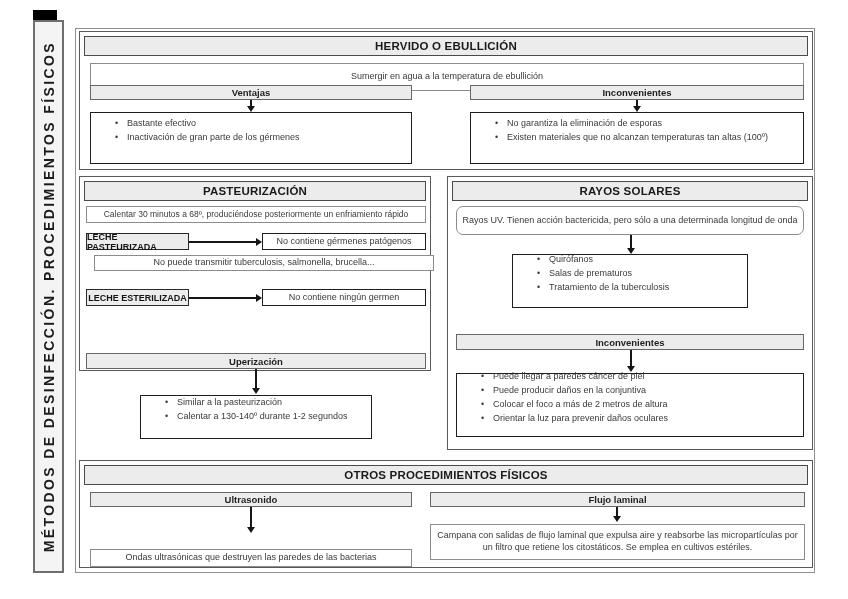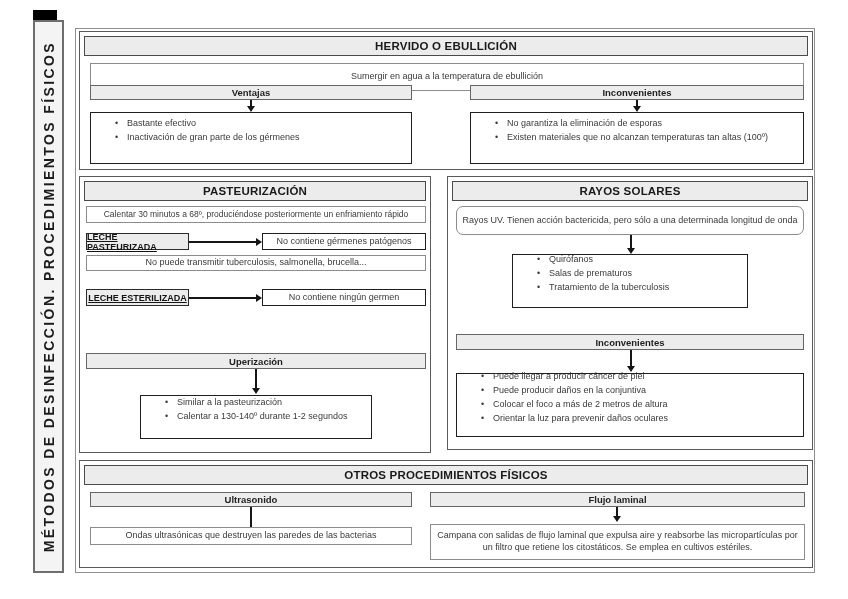--- a/index.html
+++ b/index.html
@@ -10,35 +10,35 @@
 
   .sidebar{position:absolute;left:33px;top:20px;width:31px;height:553px;background:#f4f4f4;
            border:2px solid #6e6e6e;box-sizing:border-box;display:flex;align-items:center;justify-content:center;}
   .sidebar-text{writing-mode:vertical-rl;transform:rotate(180deg);font-weight:bold;
                 font-size:14px;letter-spacing:2.4px;color:#1c1c1c;white-space:nowrap;}
 
   .wrapper{position:absolute;left:75px;top:28px;width:740px;height:545px;
            border:1px solid #8f8f8f;box-sizing:border-box;background:#fff;}
   .section{position:absolute;border:1px solid #5a5a5a;box-sizing:border-box;background:#fff;}
   .sec-hervido{left:3px;top:2px;width:734px;height:139px;}
-  .sec-past{left:3px;top:147px;width:352px;height:277px;}
+  .sec-past{left:3px;top:147px;width:352px;height:195px;}
   .sec-rayos{left:371px;top:147px;width:366px;height:274px;}
   .sec-otros{left:3px;top:431px;width:734px;height:108px;}
 
   .titlebar{position:absolute;background:#ececec;border:1px solid #4a4a4a;box-sizing:border-box;
             display:flex;align-items:center;justify-content:center;font-weight:bold;font-size:11.5px;
             color:#1a1a1a;letter-spacing:.2px;}
   .smallbar{position:absolute;background:#ececec;border:1px solid #666;box-sizing:border-box;
             display:flex;align-items:center;justify-content:center;font-weight:bold;font-size:9.5px;color:#1f1f1f;}
   .notebox{position:absolute;background:#fff;border:1px solid #8c8c8c;box-sizing:border-box;
            display:flex;flex-direction:column;align-items:center;justify-content:center;text-align:center;
            font-size:9px;color:#3a3a3a;line-height:1.3;padding:1px 5px;}
   .strong{border:1.4px solid #1f1f1f;}
   .leche{position:absolute;background:#ececec;border:1.6px solid #2a2a2a;box-sizing:border-box;
-         display:flex;align-items:center;justify-content:center;font-weight:bold;font-size:9px;color:#141414;text-decoration:underline;}
+         display:flex;align-items:center;justify-content:center;font-weight:bold;font-size:9px;color:#141414;}
   .bulletbox{position:absolute;background:#fff;border:1.5px solid #1f1f1f;box-sizing:border-box;
              display:flex;flex-direction:column;justify-content:center;font-size:9px;color:#3a3a3a;padding:3px 6px 17px 0;}
   .bi{position:relative;padding-left:36px;line-height:1.55;}
   .bi::before{content:"\2022";position:absolute;left:24px;top:0;}
 
   .varrow{position:absolute;width:14px;display:flex;flex-direction:column;align-items:center;}
   .varrow .line{width:1.4px;background:#161616;flex:1;}
   .varrow .head{width:0;height:0;border-left:4px solid transparent;border-right:4px solid transparent;border-top:6px solid #161616;}
   .harrow{position:absolute;height:14px;display:flex;align-items:center;}
   .harrow .line{height:1.4px;background:#161616;flex:1;}
@@ -90,21 +90,21 @@
       <div class="titlebar" style="left:4px;top:4px;width:342px;height:20px;">PASTEURIZACIÓN</div>
       <div class="notebox nowrap fs85" style="left:6px;top:29px;width:340px;height:17px;">Calentar 30 minutos a 68º, produciéndose posteriormente un enfriamiento rápido</div>
 
       <div class="leche" style="left:6px;top:56px;width:103px;height:17px;">LECHE PASTEURIZADA</div>
       <div class="harrow" style="left:109px;top:58px;width:73px;">
           <div class="line"></div>
           <div class="head"></div>
         </div>
       <div class="notebox strong nowrap" style="left:182px;top:56px;width:164px;height:17px;">No contiene gérmenes patógenos</div>
 
-      <div class="notebox nowrap" style="left:6px;top:78px;width:340px;height:16px;">No puede transmitir tuberculosis, salmonella, brucella...</div>
+      <div class="notebox nowrap" style="left:14px;top:78px;width:340px;height:16px;">No puede transmitir tuberculosis, salmonella, brucella...</div>
 
       <div class="leche" style="left:6px;top:112px;width:103px;height:17px;">LECHE ESTERILIZADA</div>
       <div class="harrow" style="left:109px;top:114px;width:73px;">
           <div class="line"></div>
           <div class="head"></div>
         </div>
       <div class="notebox strong nowrap" style="left:182px;top:112px;width:164px;height:17px;">No contiene ningún germen</div>
 
 
       <div class="smallbar" style="left:6px;top:176px;width:340px;height:16px;">Uperización</div>
@@ -133,21 +133,21 @@
         <div class="bi">Tratamiento de la tuberculosis</div>
       </div>
 
       <div class="smallbar" style="left:8px;top:157px;width:348px;height:16px;">Inconvenientes</div>
       <div class="varrow" style="left:176px;top:173px;height:22px;">
           <div class="line"></div>
           <div class="head"></div>
         </div>
 
       <div class="bulletbox" style="left:8px;top:196px;width:348px;height:64px;">
-        <div class="bi">Puede llegar a producir cáncer de piel</div>
+        <div class="bi">Puede llegar a paredes cáncer de piel</div>
         <div class="bi">Puede producir daños en la conjuntiva</div>
         <div class="bi">Colocar el foco a más de 2 metros de altura</div>
         <div class="bi">Orientar la luz para prevenir daños oculares</div>
       </div>
     </div>
 
     <div class="section sec-otros">
       <div class="titlebar" style="left:4px;top:4px;width:724px;height:20px;">OTROS PROCEDIMIENTOS FÍSICOS</div>
 
       <div class="smallbar" style="left:10px;top:31px;width:322px;height:15px;">Ultrasonido</div>
@@ -155,18 +155,18 @@
 
       <div class="varrow" style="left:164px;top:46px;height:26px;">
           <div class="line"></div>
           <div class="head"></div>
         </div>
       <div class="varrow" style="left:530px;top:46px;height:15px;">
           <div class="line"></div>
           <div class="head"></div>
         </div>
 
-      <div class="notebox nowrap" style="left:10px;top:66px;width:322px;height:18px;">Ondas ultrasónicas que destruyen las paredes de las bacterias</div>
+      <div class="notebox nowrap" style="left:10px;top:88px;width:322px;height:18px;">Ondas ultrasónicas que destruyen las paredes de las bacterias</div>
       <div class="notebox" style="left:350px;top:63px;width:375px;height:36px;">Campana con salidas de flujo laminal que expulsa aire y reabsorbe las micropartículas por un filtro que retiene los citostáticos. Se emplea en cultivos estériles.</div>
     </div>
 
   </div>
 </div>
 
 </body></html>

